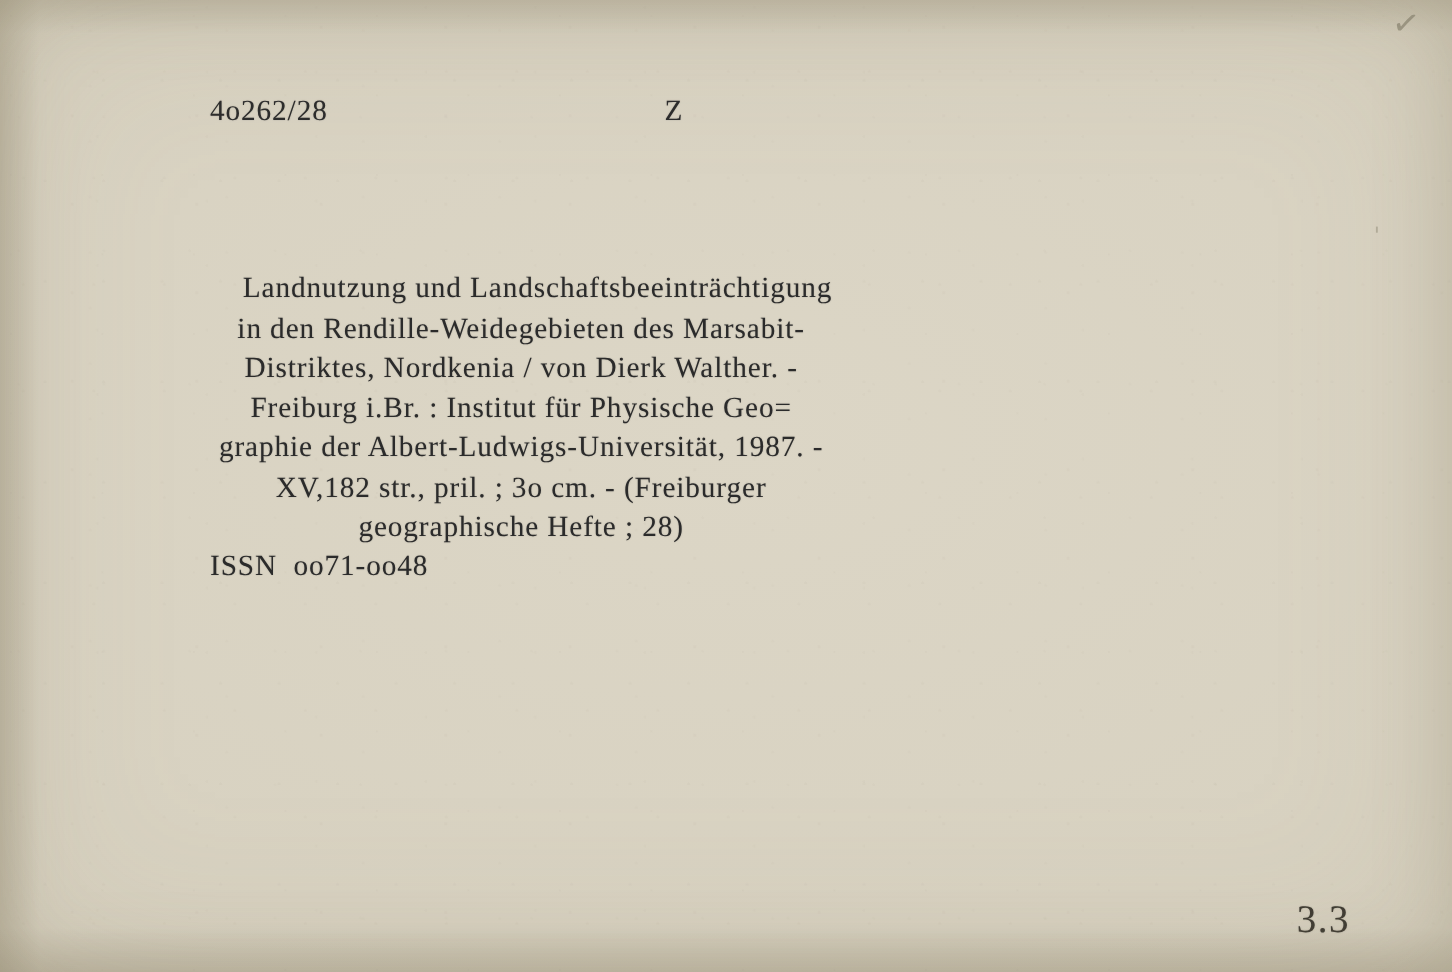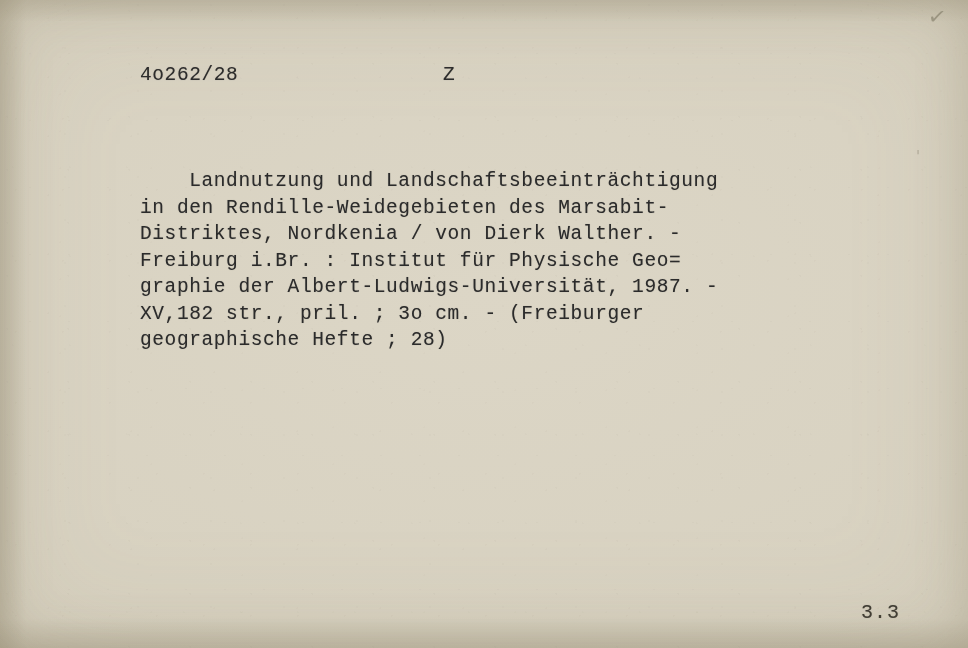--- a/index.html
+++ b/index.html
@@ -41,53 +41,54 @@
     position: absolute;
     inset: 0;
     pointer-events: none;
     box-shadow: inset 0 0 48px rgba(150,140,115,.35), inset 0 0 120px rgba(160,150,125,.20);
   }
 
   
   .typed {
     position: absolute;
     color: #2b2b2b;
-    font-family: Liberation Mono, monospace;
+    font-family: Liberation Serif, serif;
     font-size: 19.5px;
     line-height: 26.5px;
     letter-spacing: 0.6px;
     white-space: pre;
     text-shadow: 0 0 1px rgba(40,40,40,.28);
+    text-align: center;
   }
 
   #call-number {
     left: 140px;
     top: 62px;
   }
   #class-mark {
     left: 443px;
     top: 62px;
   }
   #author-line {
     left: 140px;
     top: 142px;
     font-weight: normal;
   }
   #title-block {
     left: 140px;
-    top: 168px;
+    top: 180px;
   }
   #issn-line {
     left: 140px;
     top: 365px;
   }
   #corner-code {
     right: 68px;
     bottom: 22px;
-    font-size: 20px;
+    font-size: 26px;
     letter-spacing: 1px;
     color: #3a372f;
   }
 
   
   .pen-mark {
     position: absolute;
     color: #6f6a58;
     font-family: "DejaVu Sans", sans-serif;
     opacity: .55;
@@ -142,20 +143,21 @@
 
 
   <div class="typed" id="title-block">    Landnutzung und Landschaftsbeeinträchtigung
 in den Rendille-Weidegebieten des Marsabit-
 Distriktes, Nordkenia / von Dierk Walther. -
 Freiburg i.Br. : Institut für Physische Geo=
 graphie der Albert-Ludwigs-Universität, 1987. -
 XV,182 str., pril. ; 3o cm. - (Freiburger
 geographische Hefte ; 28)</div>
 
+  <div class="typed" id="issn-line">ISSN  oo71-oo48</div>
 
   <div class="typed" id="corner-code">3.3</div>
 
   <div class="pen-mark" id="check-mark">✓</div>
 
   <div class="pen-mark" id="tick-mark">'</div>
 
   <div class="edge-shade"></div>
 </div>
 

